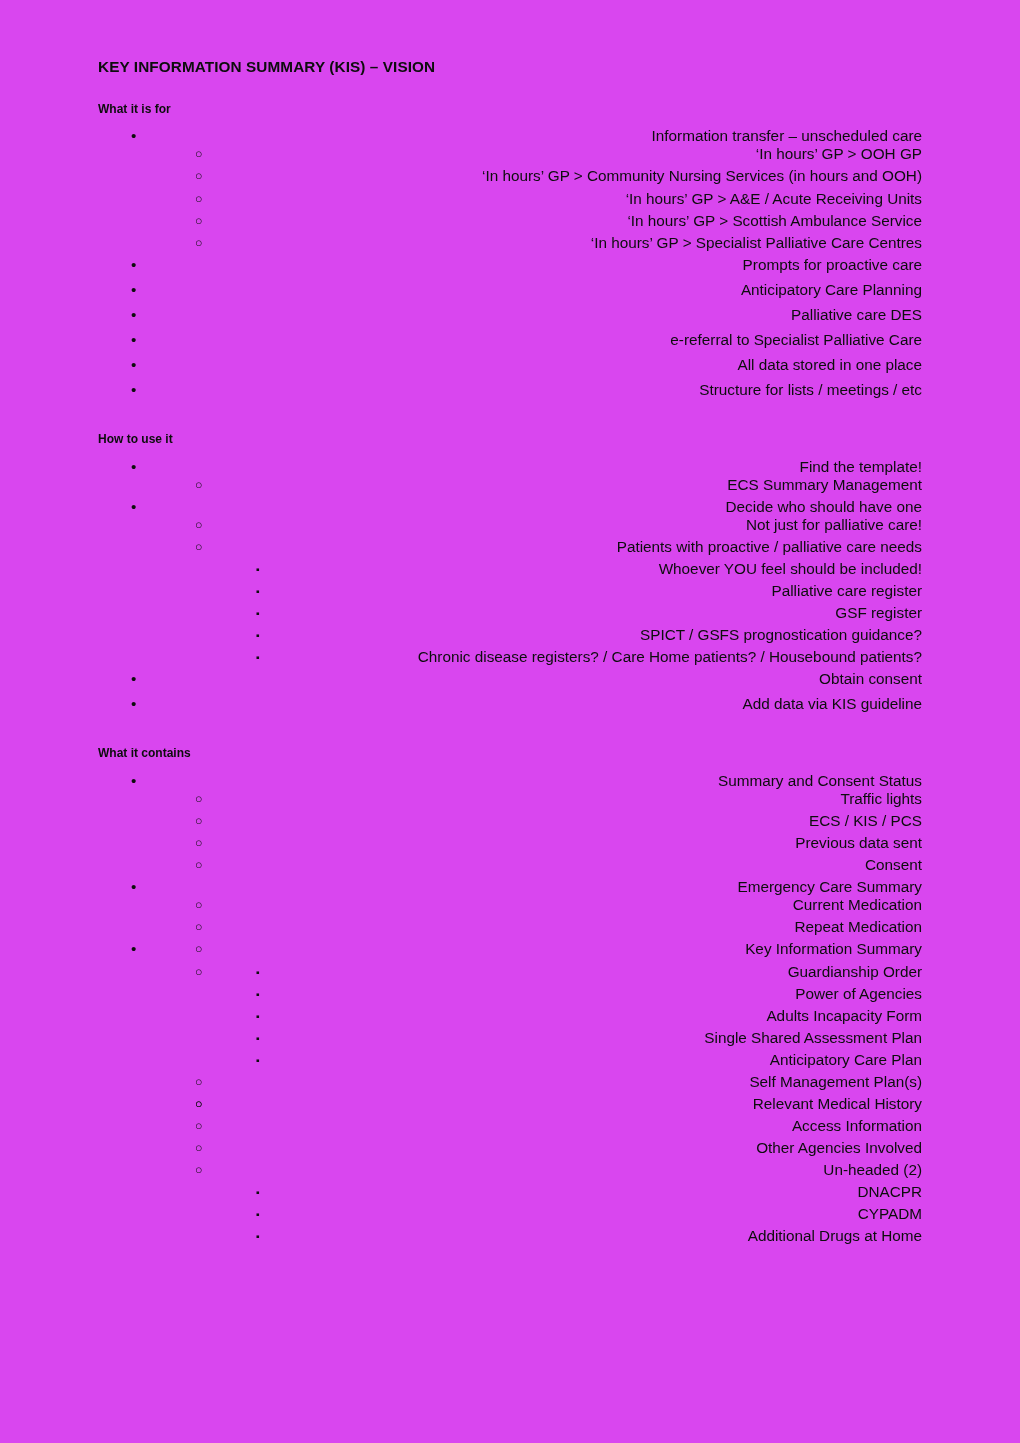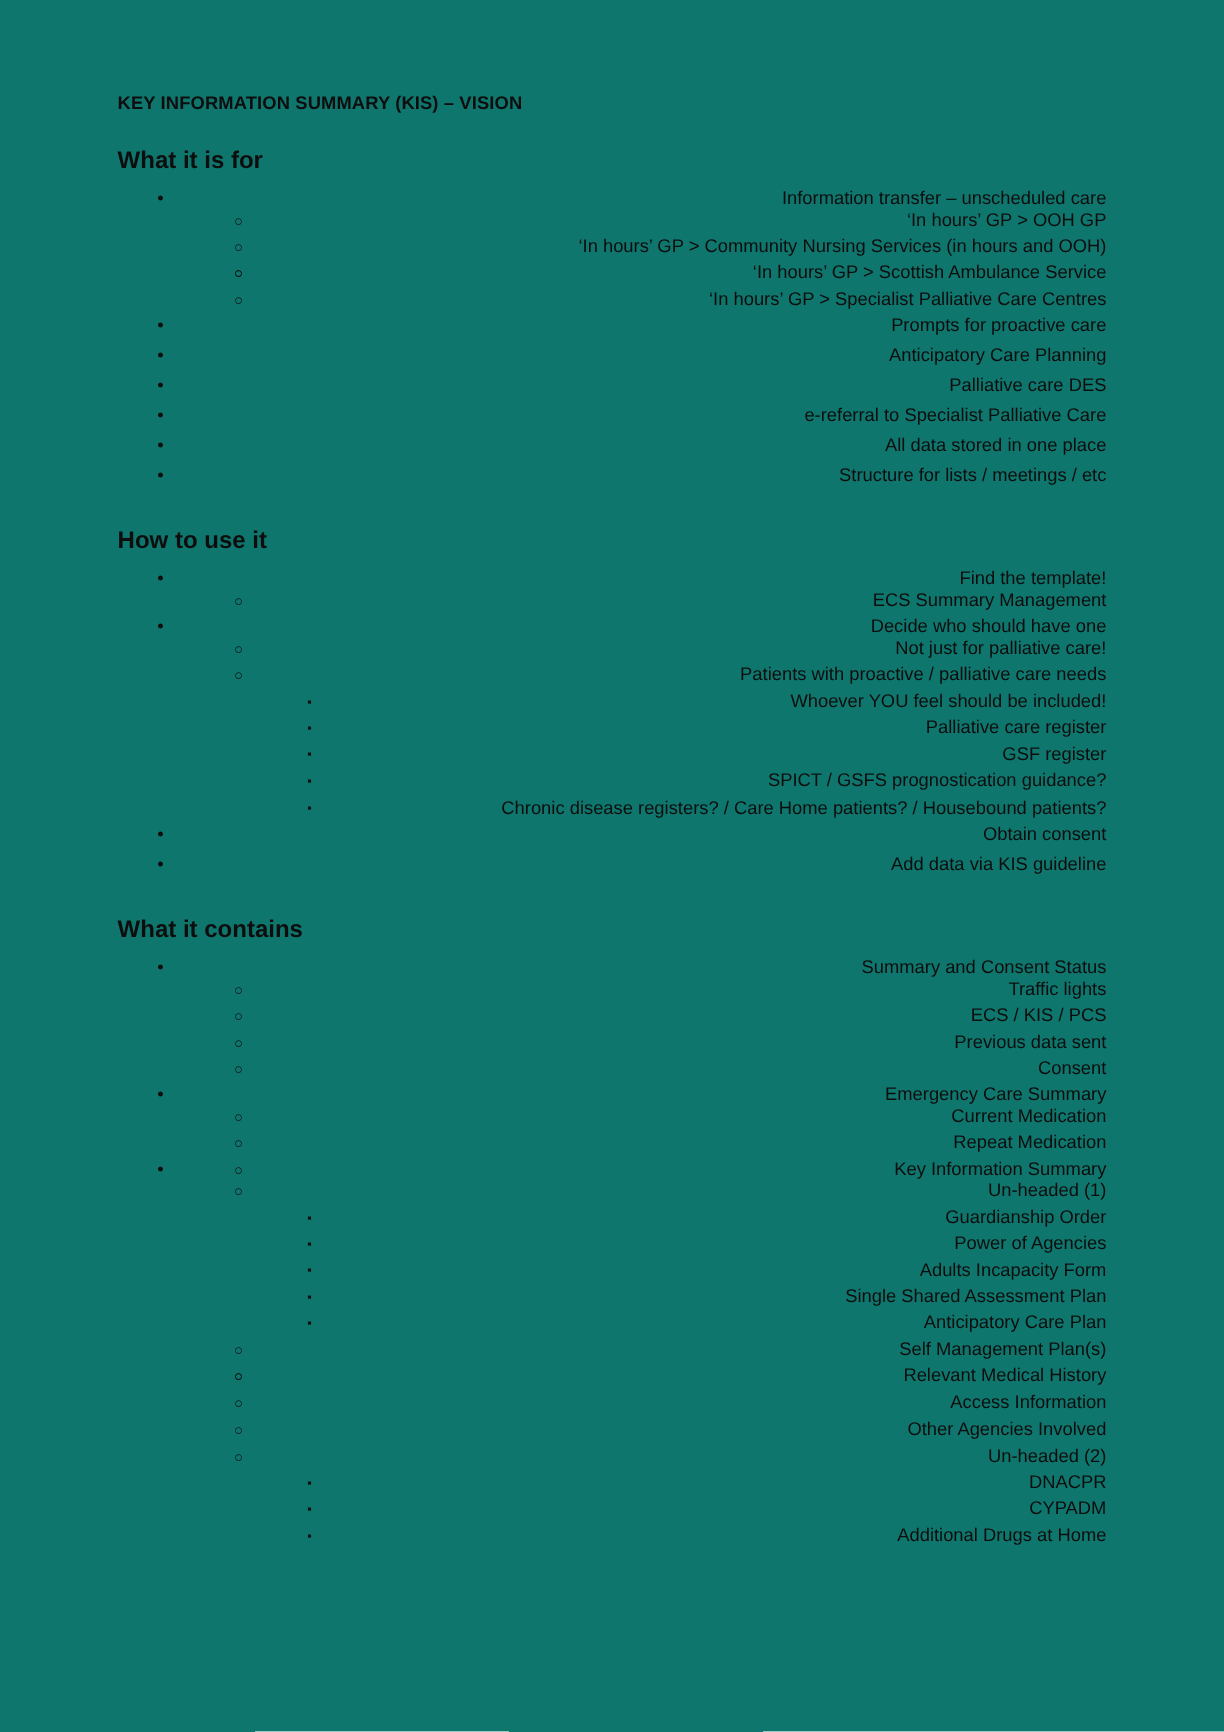--- a/index.html
+++ b/index.html
@@ -11,37 +11,37 @@
     width: 1020px;
     height: 1443px;
     font-family: "Liberation Sans", sans-serif;
     color: #0d0d0d;
     -webkit-font-smoothing: antialiased;
   }
   .page {
     position: relative;
     width: 1020px;
     height: 1443px;
-    background: #0f766e;
+    background: #d946ef;
     box-sizing: border-box;
-    padding: 78px 98px 0 98px;
+    padding: 58px 98px 0 98px;
   }
   .doc-title {
     font-size: 15.3px;
     font-weight: bold;
     letter-spacing: 0.1px;
     line-height: 1.15;
     margin: 0 0 0 0;
     white-space: nowrap;
   }
   .section {
     margin: 0;
   }
   .section-heading {
-    font-size: 20px;
+    font-size: 12px;
     font-weight: bold;
     line-height: 1.15;
     margin: 0;
     padding: 0;
   }
   .gap-lg { height: 27px; }
   .gap-sec { height: 27px; }
   .gap-head { height: 11px; }
 
   ul.lvl {
@@ -129,20 +129,21 @@
               <li class="item l2">
                 <span class="mk">○</span>
                 <span class="txt">‘In hours’ GP &gt; OOH GP</span>
               </li>
               <li class="item l2">
                 <span class="mk">○</span>
                 <span class="txt">‘In hours’ GP &gt; Community Nursing Services (in hours and OOH)</span>
               </li>
               <li class="item l2">
                 <span class="mk">○</span>
+                <span class="txt">‘In hours’ GP &gt; A&amp;E / Acute Receiving Units</span>
               </li>
               <li class="item l2">
                 <span class="mk">○</span>
                 <span class="txt">‘In hours’ GP &gt; Scottish Ambulance Service</span>
               </li>
               <li class="item l2">
                 <span class="mk">○</span>
                 <span class="txt">‘In hours’ GP &gt; Specialist Palliative Care Centres</span>
               </li>
             </ul>
@@ -289,21 +290,20 @@
             </ul>
           </li>
           <li class="item l1 tight">
             <span class="mk">•</span>
             <span class="txt">Key Information Summary</span>
           </li>
           <li class="item after-l2-group">
             <ul class="lvl">
               <li class="item l2">
                 <span class="mk">○</span>
-                <span class="txt">Un-headed (1)</span>
               </li>
               <li class="item">
                 <ul class="lvl">
                   <li class="item l3">
                     <span class="mk">▪</span>
                     <span class="txt">Guardianship Order</span>
                   </li>
                   <li class="item l3">
                     <span class="mk">▪</span>
                     <span class="txt">Power of Agencies</span>

